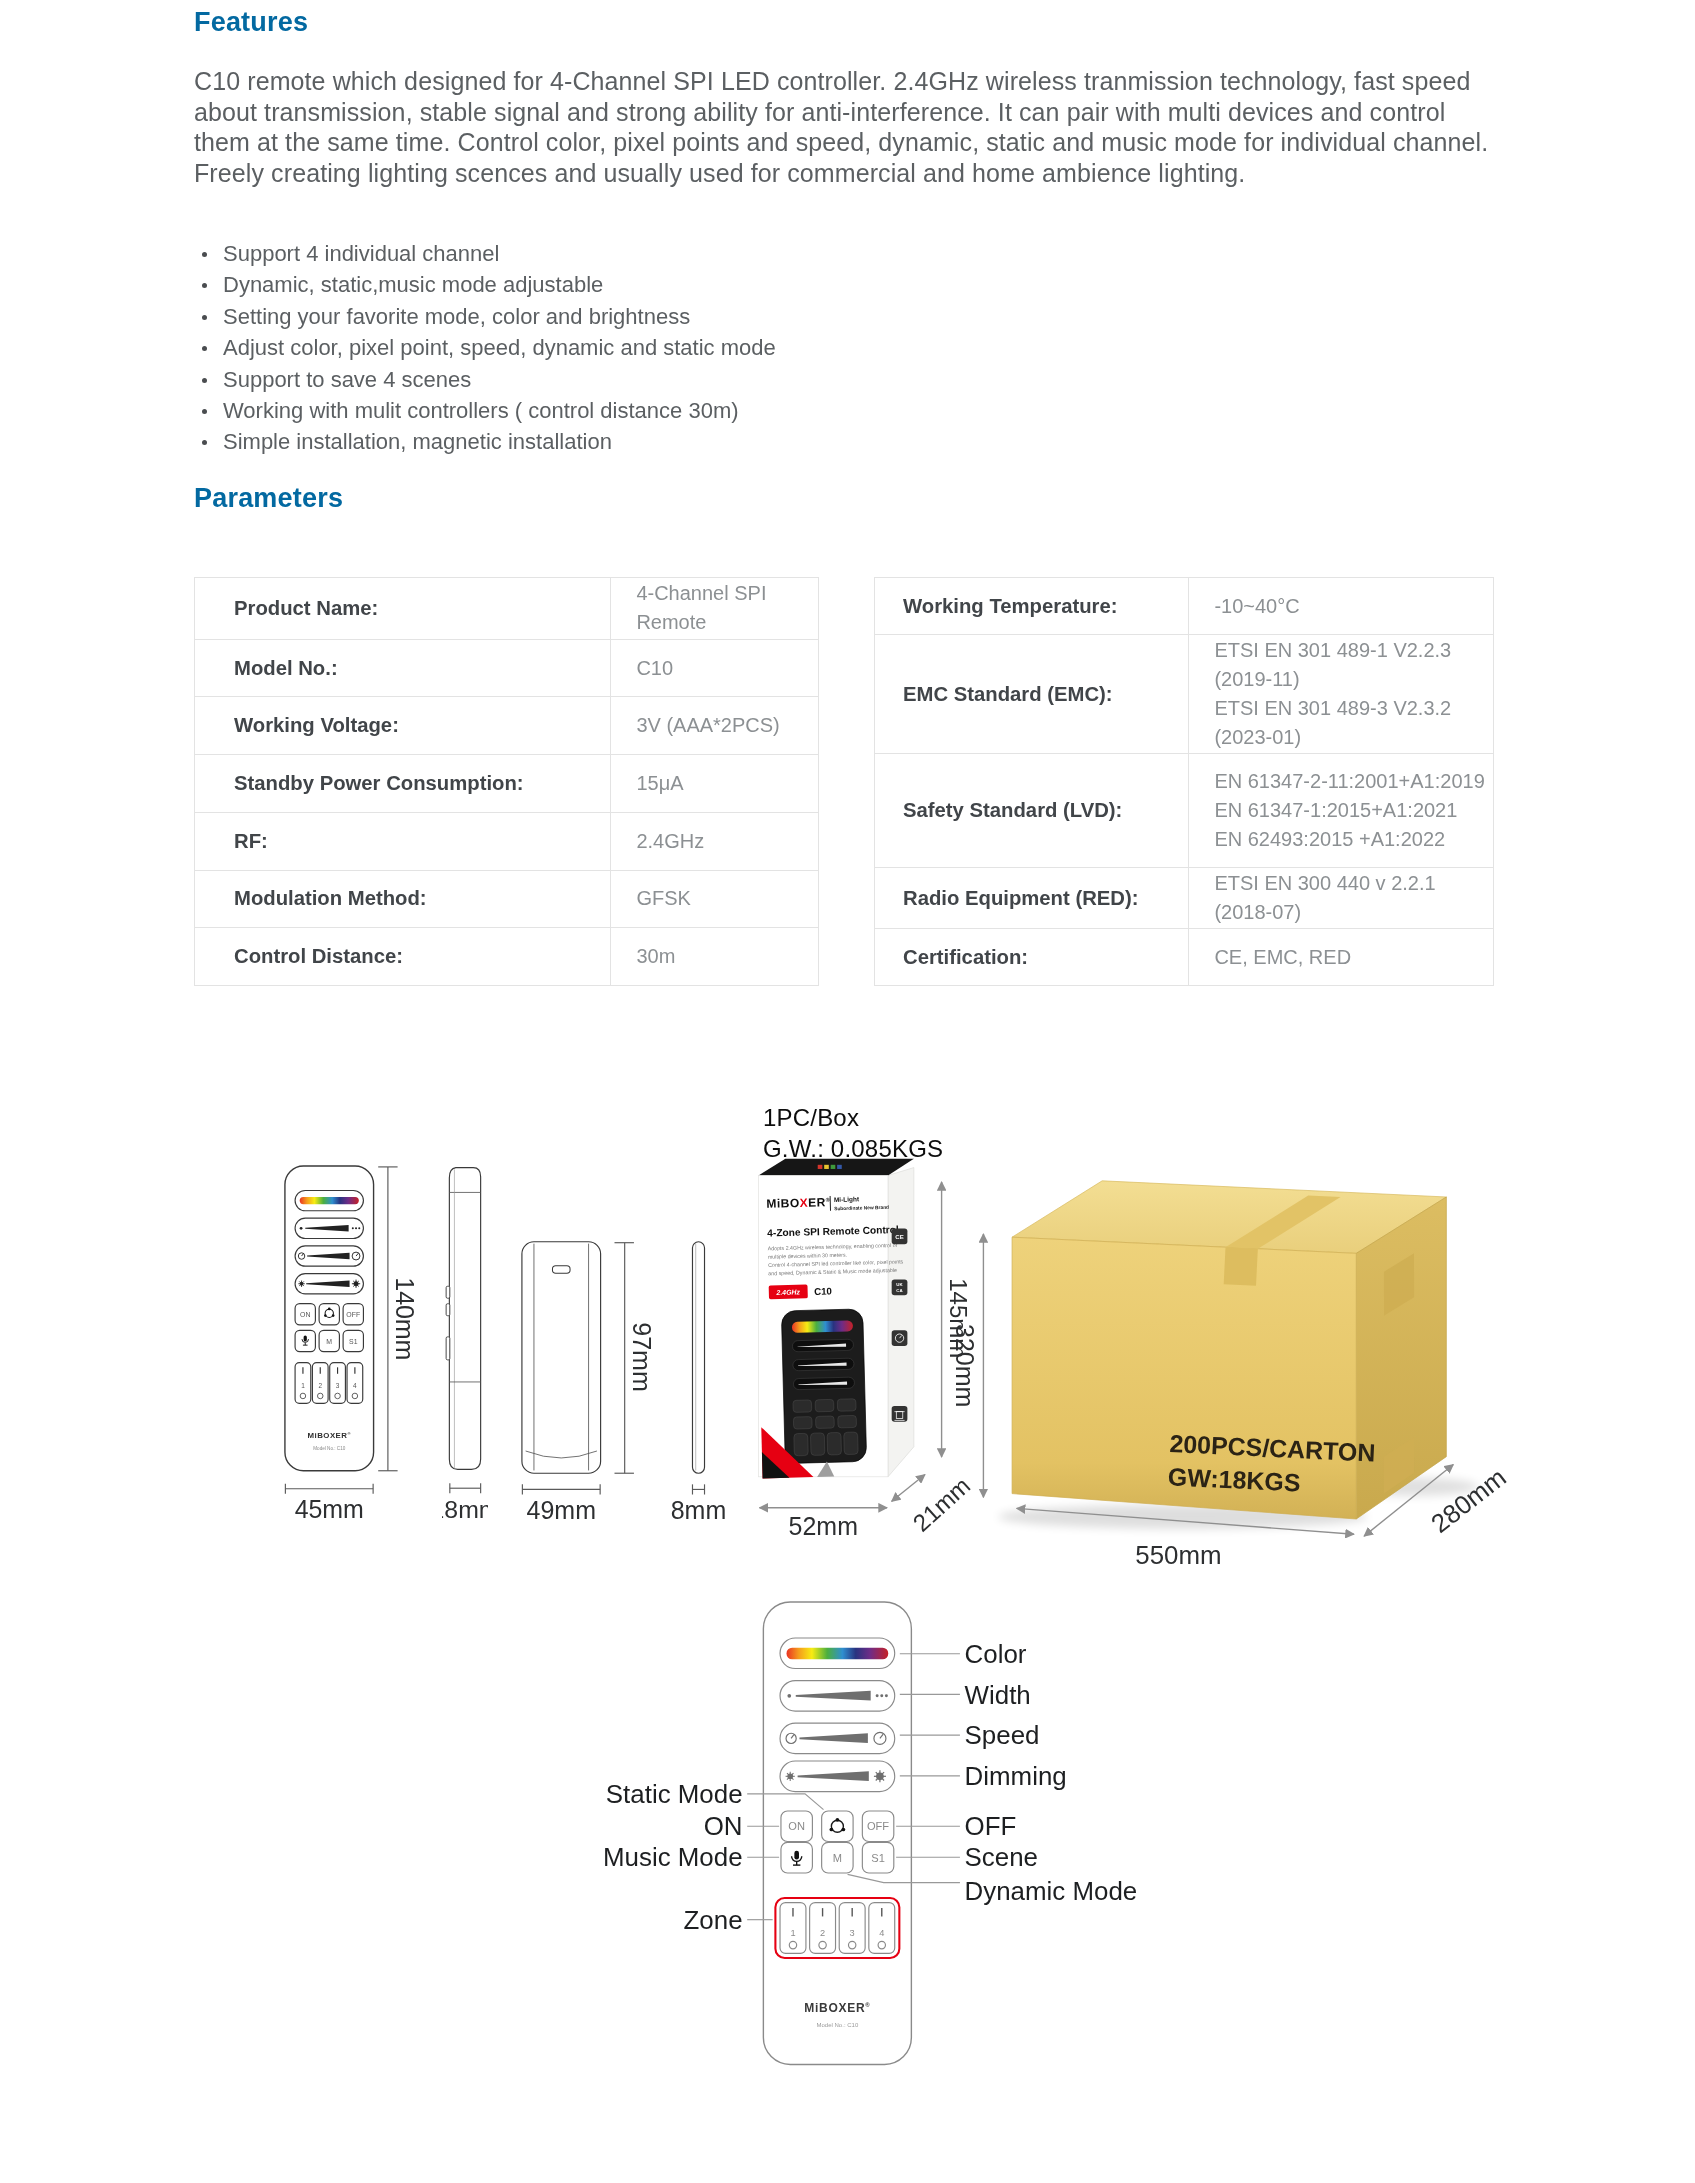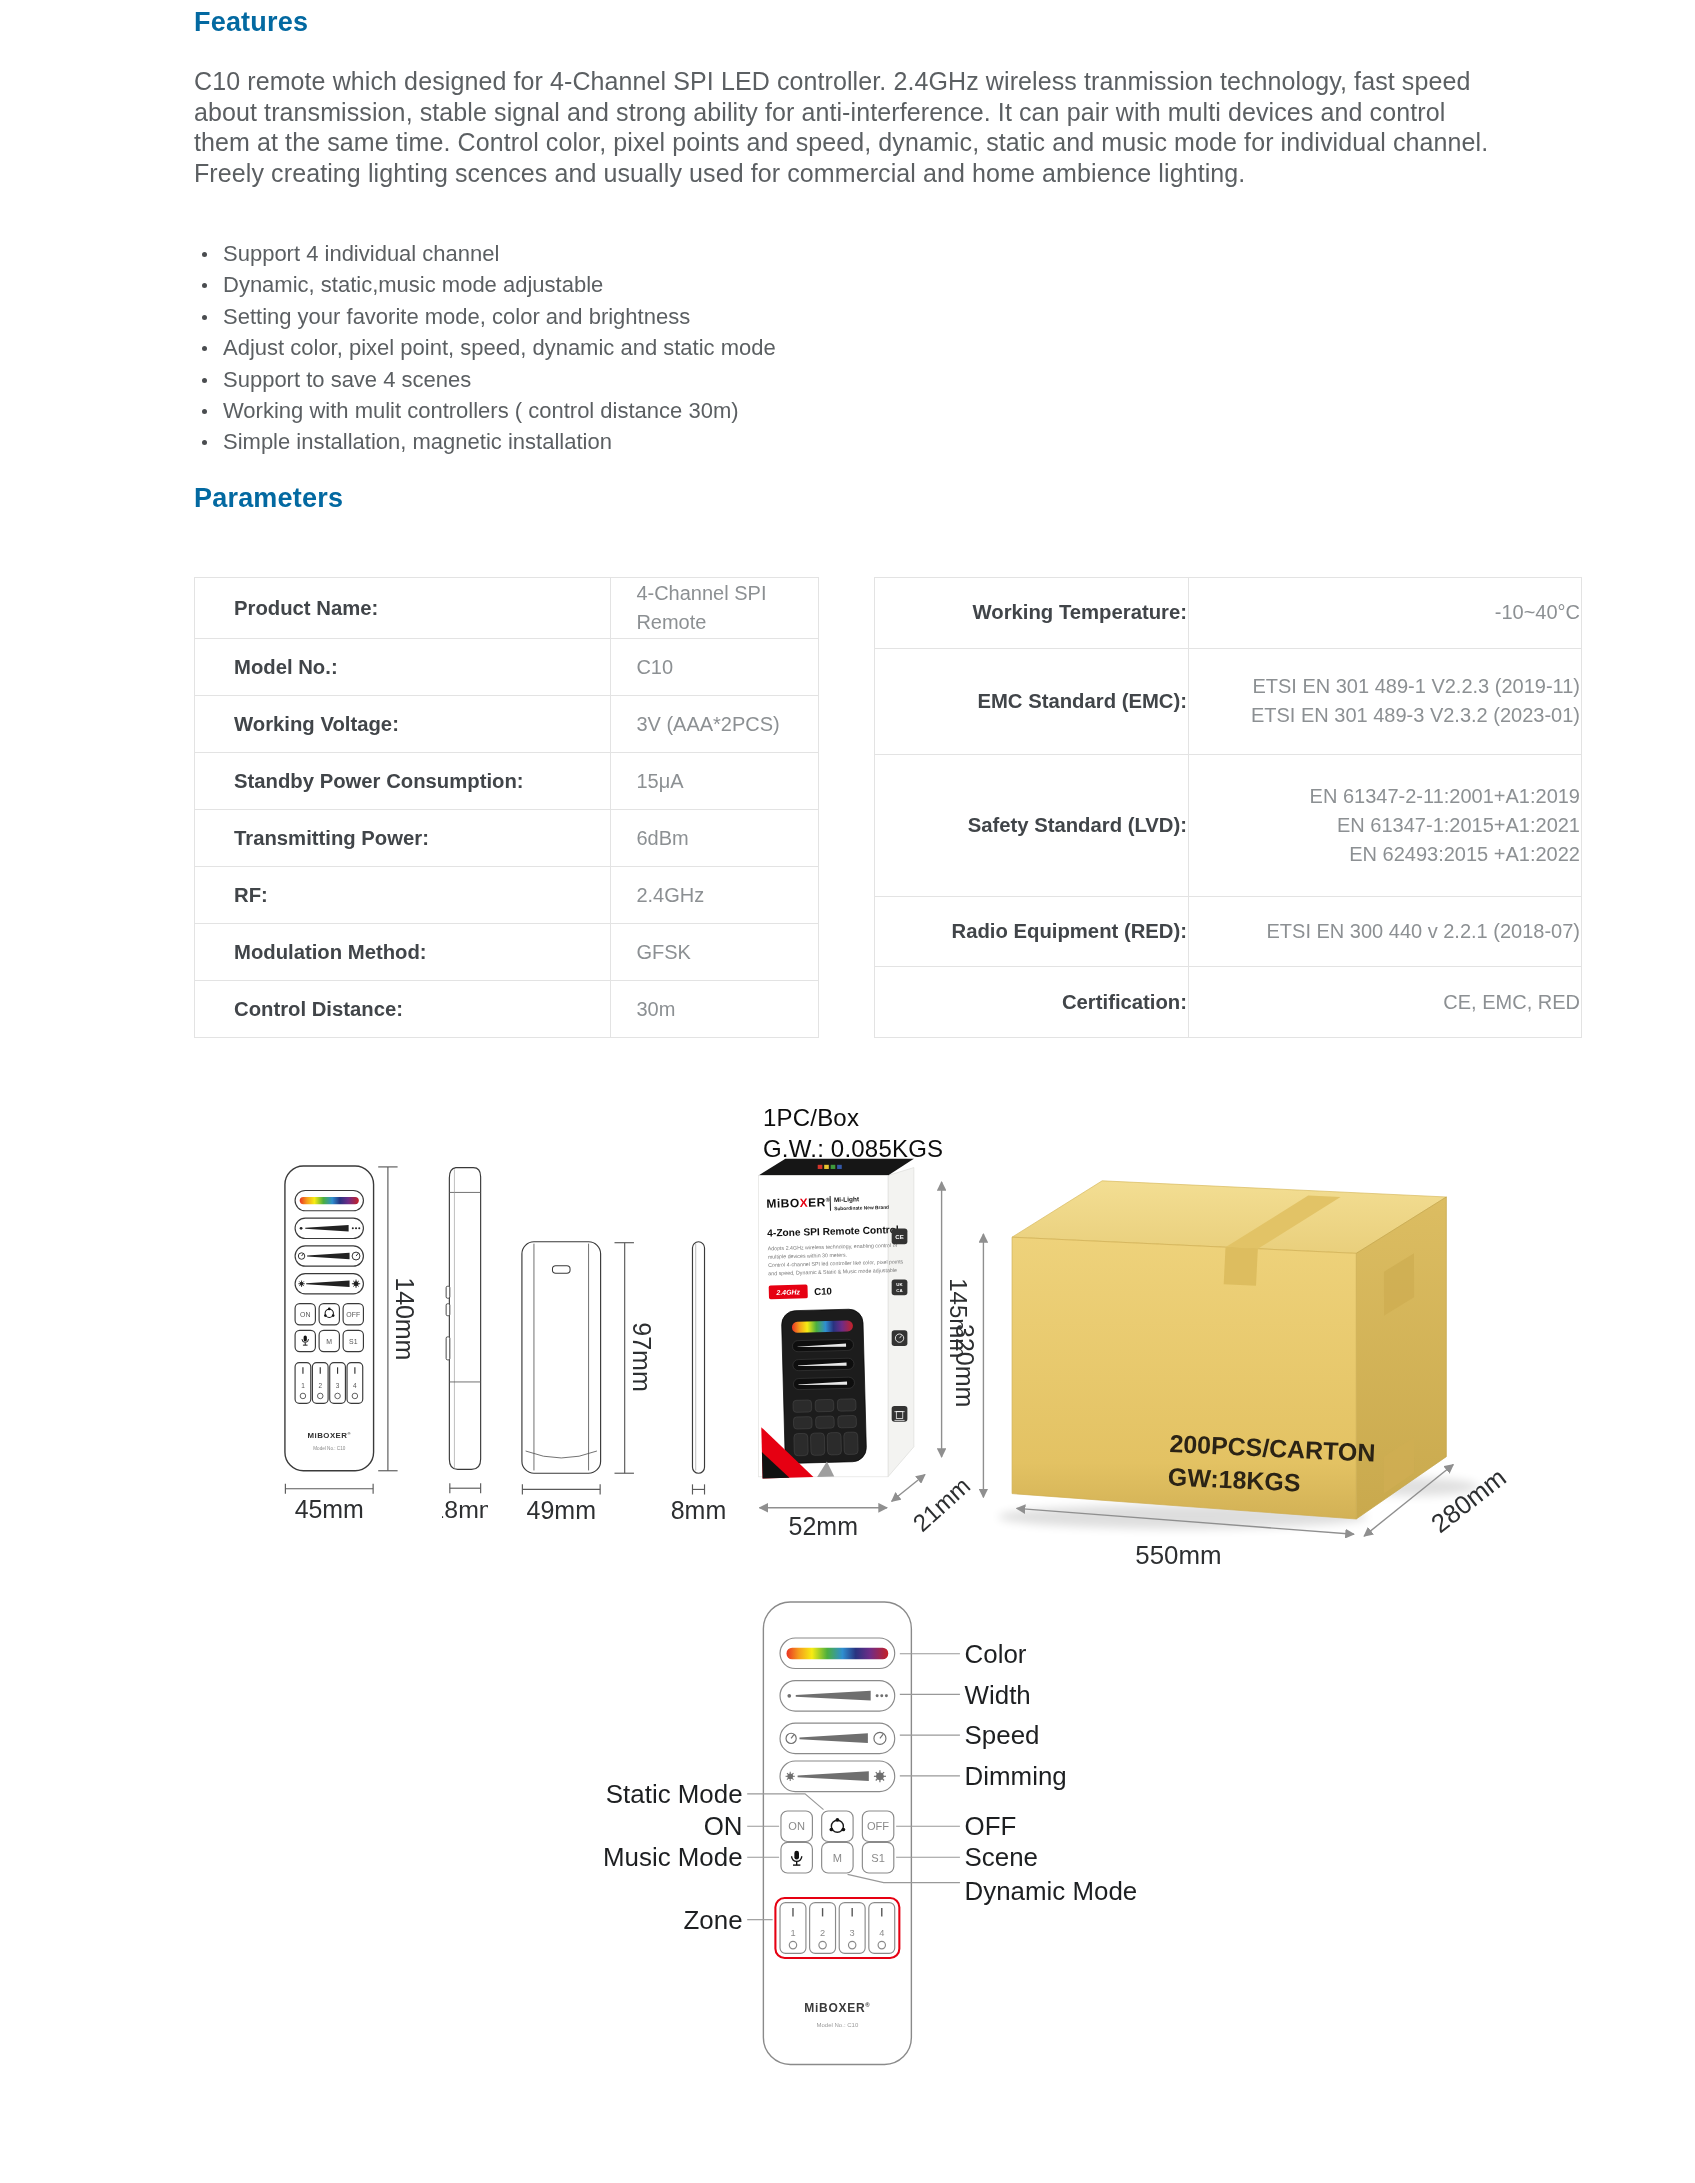--- a/index.html
+++ b/index.html
@@ -9,21 +9,21 @@
   .h1{font-size:27px;font-weight:700;color:#0369a1;letter-spacing:0.2px;}
   .para{font-size:25px;line-height:30.5px;color:#5b5f62;letter-spacing:0.1px;}
   ul.feat{list-style:none;margin:0;padding:0;}
   ul.feat li{position:relative;padding-left:29px;font-size:22px;line-height:30.5px;color:#5b5f62;margin-bottom:0.9px;}
   ul.feat li .dot{position:absolute;left:8.3px;top:13px;width:5.1px;height:5.1px;border-radius:50%;background:#4a4d50;}
   table.spec{border-collapse:collapse;table-layout:fixed;}
   table.spec td{border:0.9px solid #e3e3e3;vertical-align:middle;}
   table.spec td.lab{font-size:20.3px;font-weight:600;color:#414549;padding-left:39px;}
   table.spec td.val{font-size:20px;font-weight:400;color:#8c9093;padding-left:25.4px;line-height:29px;}
   #ltable{width:625px;}  #ltable td.lab{width:375px;}
-  #rtable{width:708px;text-align:right;}  #rtable td.lab{width:284px;padding-left:28px;}
+  #rtable{width:620px;}  #rtable td.lab{width:284px;padding-left:28px;}
   #ltable tr{height:57px;}
   .rh1{height:57px;} .rh2{height:86px;} .rh3{height:114px;}
   .pkgLabel{font-size:24px;line-height:30.5px;color:#0d0d0d;letter-spacing:0.2px;}
   svg text{font-family:"Liberation Sans",sans-serif;}
   .dimTxt{font-size:54px;fill:#2d2f31;}
   .dimTxtS{font-size:52px;fill:#2d2f31;}
   .calloutTxt{font-size:56px;fill:#1d1f21;}
 </style>
 </head>
 <body>
@@ -92,24 +92,20 @@
           </tr>
       <tr>
             <td class="lab">Working Voltage:</td>
             <td class="val">3V (AAA*2PCS)</td>
           </tr>
       <tr>
             <td class="lab">Standby Power Consumption:</td>
             <td class="val">15μA</td>
           </tr>
       <tr>
-            <td class="lab">Transmitting Power:</td>
-            <td class="val">6dBm</td>
-          </tr>
-      <tr>
             <td class="lab">RF:</td>
             <td class="val">2.4GHz</td>
           </tr>
       <tr>
             <td class="lab">Modulation Method:</td>
             <td class="val">GFSK</td>
           </tr>
       <tr>
             <td class="lab">Control Distance:</td>
             <td class="val">30m</td>

